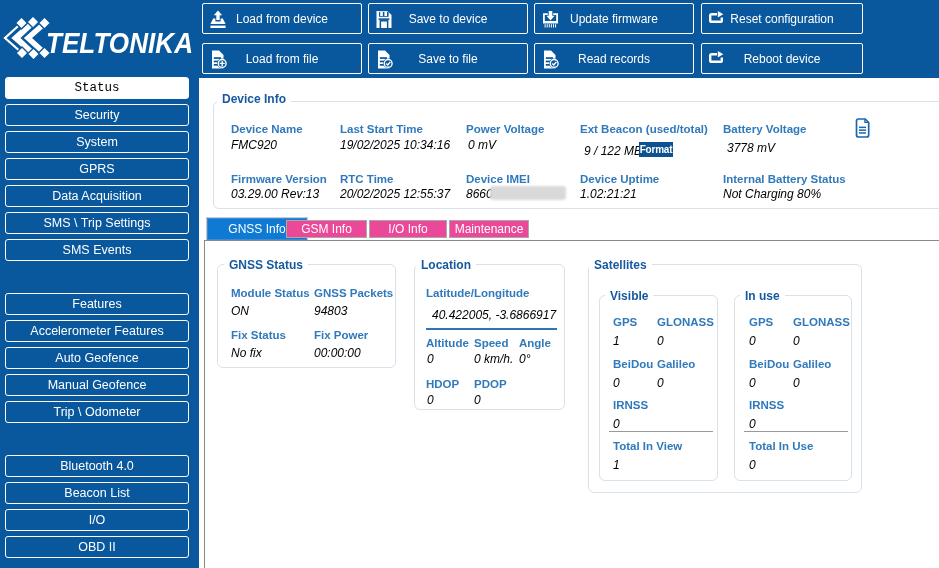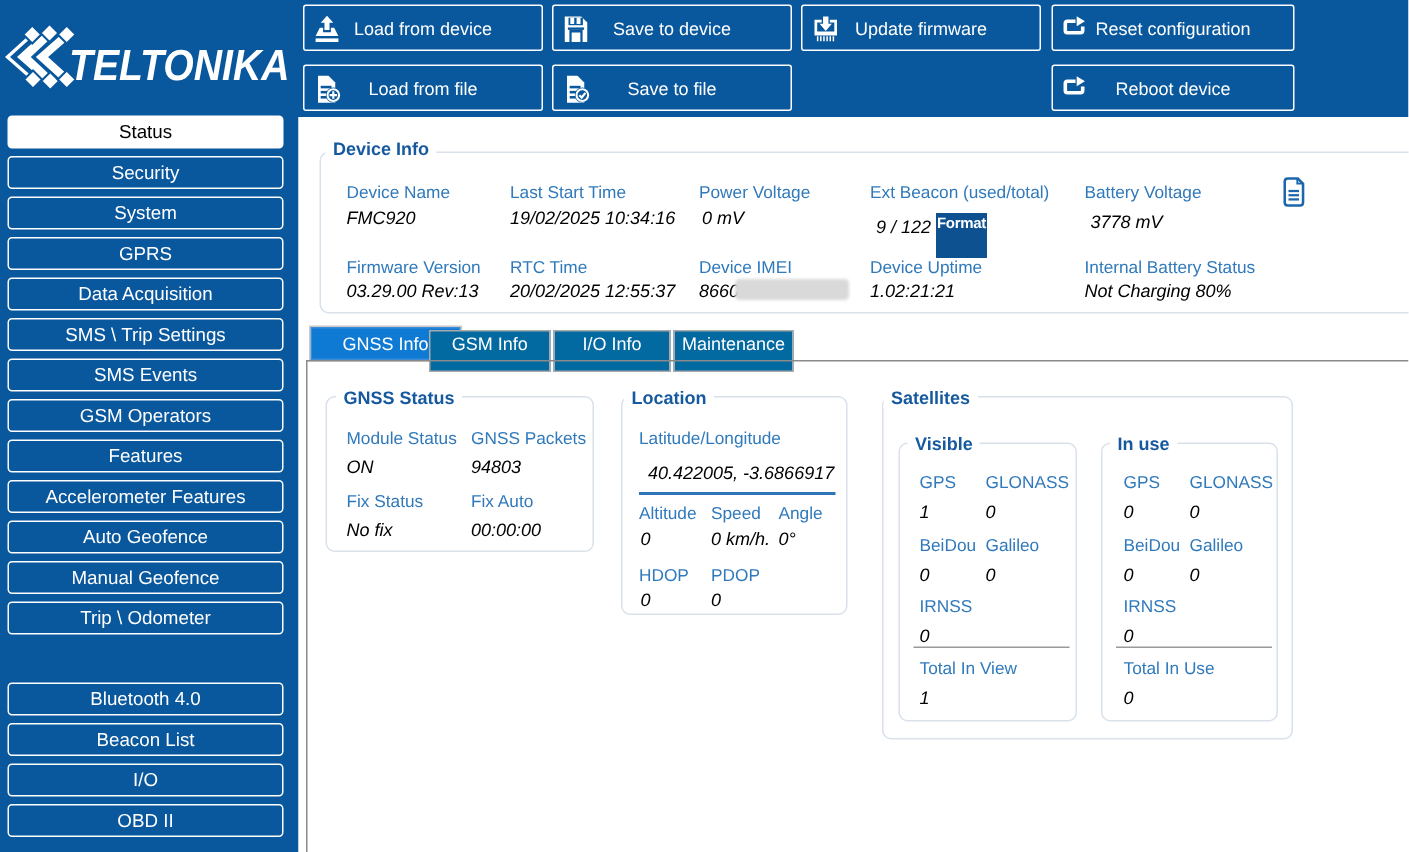--- a/index.html
+++ b/index.html
@@ -6,31 +6,31 @@
 html,body { width:939px; height:568px; overflow:hidden; font-family:"Liberation Sans", sans-serif; background:#fff; }
 #root { position:relative; width:939px; height:568px; background:#fff; }
 .abs { position:absolute; }
 
 #header { position:absolute; left:0; top:0; width:939px; height:78px; background:#09579c; }
 .tbtn { position:absolute; height:31px; border:1px solid #fff; border-radius:2px; color:#fff; font-size:12px; text-align:center; line-height:30px; }
 .tbtn svg { position:absolute; left:6px; top:6px; }
 
 #sidebar { position:absolute; left:0; top:77px; width:199px; height:491px; background:#09579c; }
 .sbtn { position:absolute; left:5px; width:184px; height:22px; border:1px solid #fff; border-radius:3px; color:#fff; font-size:12.5px; text-align:center; line-height:20px; }
-.sbtn.active { background:#fff; color:#000; }
+.sbtn.active { background:#fff; color:#000;font-family:Liberation Mono, monospace; }
 
 #content { position:absolute; left:199px; top:78px; width:740px; height:490px; background:#fff; }
 
 .fs { position:absolute; border:1.5px solid #d9e1eb; border-radius:6px; }
 .legend { position:absolute; background:#fff; padding:0 5px; font-weight:bold; font-size:12px; color:#16599e; white-space:nowrap; }
-.lab { position:absolute; font-weight:normal; font-size:11.5px; color:#3079bb; white-space:nowrap; }
+.lab { position:absolute; font-weight:bold; font-size:11.5px; color:#3079bb; white-space:nowrap; }
 .val { position:absolute; font-size:12px; color:#000; white-space:nowrap;font-style:italic; }
 
 .tab { position:absolute; font-size:12px; text-align:center; }
-.tab.inactive { background:#0369a1; border:1px solid #a9a9a9; color:#fff; height:28px; line-height:16px; }
+.tab.inactive { background:#ec4899; border:1px solid #a9a9a9; color:#fff; height:18px; line-height:16px; }
 .tab.active { background:#0e7ad4; color:#fff; height:22px; line-height:21px; border:1px solid #3a8bd8; outline:1px solid #c9c9c9; }
 #panel { position:absolute; left:204px; top:240px; width:735px; height:328px; border-left:1px solid #8a8a8a; border-top:1px solid #8a8a8a; }
 .fmt { position:absolute; background:#0d5190; color:#fff; font-weight:bold; font-size:10px; letter-spacing:-0.2px; text-align:center; }
 </style>
 </head>
 <body>
 <div id="root">
   <div id="header">
     <svg width="210" height="70" viewBox="0 0 210 70" style="position:absolute;left:0;top:0">
       <g stroke="#fff" fill="none">
@@ -109,36 +109,48 @@
           <g fill="#09579c">
             <rect x="4.8" y="7.2" width="7.2" height="1.7"></rect>
             <rect x="4.8" y="10.6" width="7.2" height="1.7"></rect>
             <rect x="4.8" y="14" width="7.2" height="1.7"></rect>
           </g>
           <circle cx="13.2" cy="13.4" r="5" fill="#09579c"></circle>
           <circle cx="13.2" cy="13.4" r="3.9" fill="none" stroke="#fff" stroke-width="1.4"></circle>
           <path fill="none" stroke="#fff" stroke-width="1.5" d="M11.2 13.5 L12.8 15 L15.3 11.9"></path>
         </svg>
     </div>
+    <div class="tbtn" style="left:534px;top:43px;width:160px">Read records
+      <svg width="19" height="19" viewBox="0 0 19 19">
+          <path fill="#fff" d="M3 0.5 H10 L14.5 5 V18.5 H3 Z"></path>
+          <g fill="#09579c">
+            <rect x="4.8" y="7.2" width="7.2" height="1.7"></rect>
+            <rect x="4.8" y="10.6" width="7.2" height="1.7"></rect>
+            <rect x="4.8" y="14" width="7.2" height="1.7"></rect>
+          </g>
+          <circle cx="13.2" cy="13.4" r="5" fill="#09579c"></circle>
+          <circle cx="13.2" cy="13.4" r="3.9" fill="none" stroke="#fff" stroke-width="1.4"></circle>
+          <path fill="none" stroke="#fff" stroke-width="1.5" d="M11.2 13.5 L12.8 15 L15.3 11.9"></path>
+        </svg>
+    </div>
     <div class="tbtn" style="left:701px;top:43px;width:162px">Reboot device
       <svg width="16" height="14" viewBox="0 0 16 14">
           <path fill="none" stroke="#fff" stroke-width="2.4" d="M9 4.2 H3.6 Q2.2 4.2 2.2 5.6 V10.4 Q2.2 11.8 3.6 11.8 H12.4 Q13.8 11.8 13.8 10.4 V7.6"></path>
           <path fill="#fff" d="M9.8 0.9 L15.3 4.2 L9.8 7.5 Z"></path>
         </svg>
     </div>
   </div>
   <div id="sidebar">
     <div class="sbtn active" style="top:0px">Status</div>
     <div class="sbtn" style="top:27px">Security</div>
     <div class="sbtn" style="top:54px">System</div>
     <div class="sbtn" style="top:81px">GPRS</div>
     <div class="sbtn" style="top:108px">Data Acquisition</div>
     <div class="sbtn" style="top:135px">SMS \ Trip Settings</div>
     <div class="sbtn" style="top:162px">SMS Events</div>
-    <div class="sbtn" style="top:189px">GSM Operators</div>
     <div class="sbtn" style="top:216px">Features</div>
     <div class="sbtn" style="top:243px">Accelerometer Features</div>
     <div class="sbtn" style="top:270px">Auto Geofence</div>
     <div class="sbtn" style="top:297px">Manual Geofence</div>
     <div class="sbtn" style="top:324px">Trip \ Odometer</div>
     <div class="sbtn" style="top:378px">Bluetooth 4.0</div>
     <div class="sbtn" style="top:405px">Beacon List</div>
     <div class="sbtn" style="top:432px">I/O</div>
     <div class="sbtn" style="top:459px">OBD II</div>
   </div>
@@ -149,21 +161,21 @@
   <div class="lab" style="left:231px;top:123px">Device Name</div>
   <div class="lab" style="left:340px;top:123px">Last Start Time</div>
   <div class="lab" style="left:466px;top:123px">Power Voltage</div>
   <div class="lab" style="left:580px;top:123px">Ext Beacon (used/total)</div>
   <div class="lab" style="left:723px;top:123px">Battery Voltage</div>
   <div class="val" style="left:231px;top:138px">FMC920</div>
   <div class="val" style="left:340px;top:138px">19/02/2025 10:34:16</div>
   <div class="val" style="left:468px;top:138px">0 mV</div>
   <div class="val" style="left:584px;top:144px">9 / 122 MB</div>
   <div class="val" style="left:727px;top:141px">3778 mV</div>
-  <div class="fmt" style="left:624px;top:142px;width:34px;height:30px;line-height:15px">Format</div>
+  <div class="fmt" style="left:639px;top:142px;width:34px;height:15px;line-height:15px">Format</div>
   <svg style="position:absolute;left:853px;top:118px" width="19" height="20" viewBox="0 0 19 20">
       <path fill="none" stroke="#1c66ad" stroke-width="1.7" d="M5.5 1 H12.2 L15.7 4.5 V17 Q15.7 19 13.7 19 H5.5 Q3.5 19 3.5 17 V3 Q3.5 1 5.5 1 Z"></path>
       <path fill="none" stroke="#1c66ad" stroke-width="1.3" d="M11.9 1.1 V4.4 H15.4"></path>
       <g fill="#1c66ad">
         <rect x="6" y="8.6" width="7" height="1.5"></rect>
         <rect x="6" y="11.4" width="7" height="1.5"></rect>
         <rect x="6" y="14.2" width="7" height="1.5"></rect>
       </g>
     </svg>
   <div class="lab" style="left:231px;top:173px">Firmware Version</div>
@@ -184,21 +196,21 @@
   <div class="tab inactive" style="left:449px;top:220px;width:80px">Maintenance</div>
   <div id="panel"></div>
 
   <div class="fs" style="left:217px;top:264px;width:179px;height:104px"></div>
   <div class="legend" style="left:224px;top:258px">GNSS Status</div>
   <div class="lab" style="left:231px;top:287px">Module Status</div>
   <div class="lab" style="left:314px;top:287px">GNSS Packets</div>
   <div class="val" style="left:231px;top:304px">ON</div>
   <div class="val" style="left:314px;top:304px">94803</div>
   <div class="lab" style="left:231px;top:329px">Fix Status</div>
-  <div class="lab" style="left:314px;top:329px">Fix Auto</div>
+  <div class="lab" style="left:314px;top:329px">Fix Power</div>
   <div class="val" style="left:231px;top:346px">No fix</div>
   <div class="val" style="left:314px;top:346px">00:00:00</div>
 
   <div class="fs" style="left:414px;top:264px;width:151px;height:146px"></div>
   <div class="legend" style="left:416px;top:258px">Location</div>
   <div class="lab" style="left:426px;top:287px">Latitude/Longitude</div>
   <div class="val" style="left:432px;top:308px">40.422005, -3.6866917</div>
   <div class="abs" style="left:426px;top:328px;width:131px;height:1.5px;background:#2e76b9"></div>
   <div class="lab" style="left:426px;top:337px">Altitude</div>
   <div class="lab" style="left:474px;top:337px">Speed</div>

